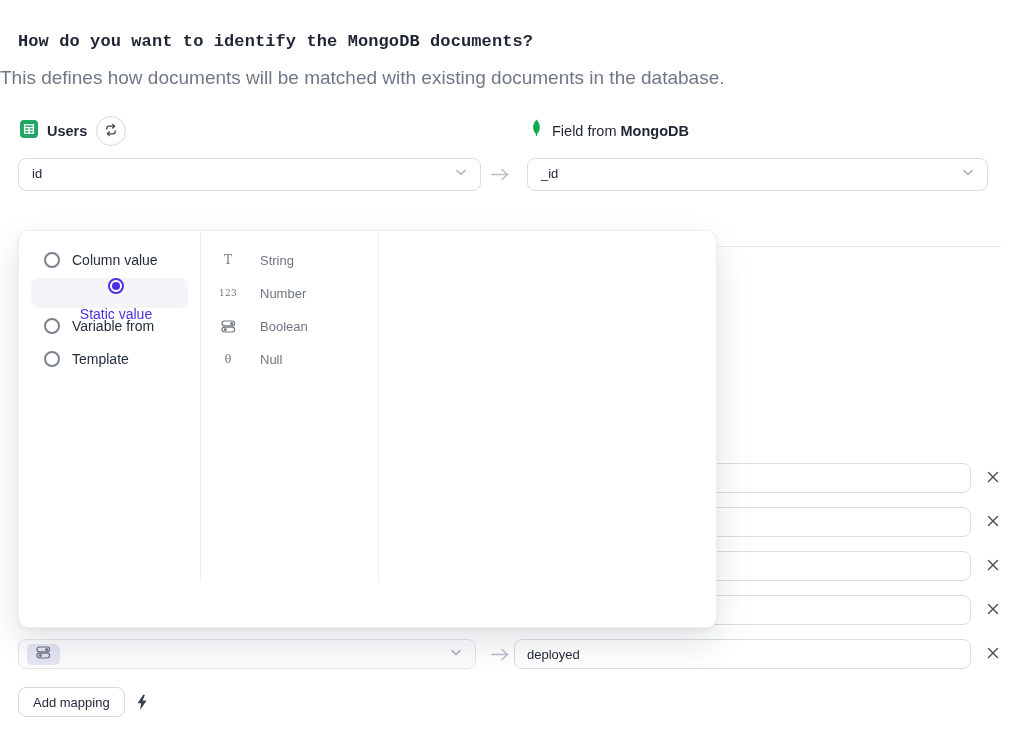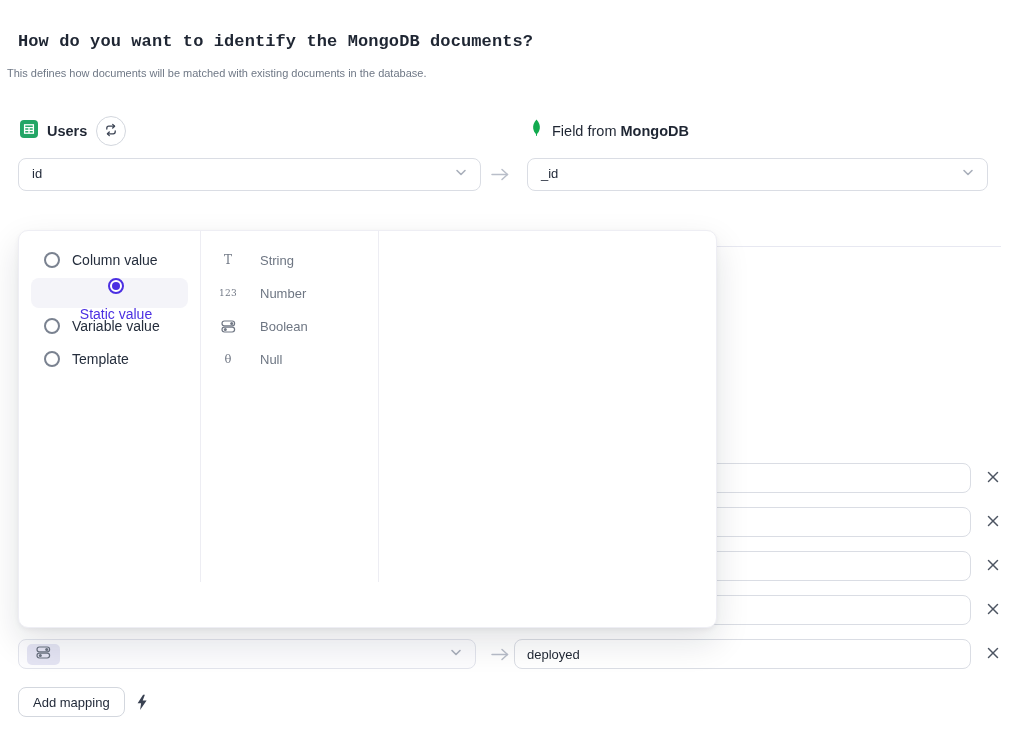--- a/index.html
+++ b/index.html
@@ -1,21 +1,21 @@
 <!DOCTYPE html>
 <html><head>
 <meta charset="utf-8">
 <style>
   * { margin:0; padding:0; box-sizing:border-box; }
   html,body { width:1029px; height:737px; background:#fff; font-family:"Liberation Sans", sans-serif; position:relative; overflow:hidden; }
   .abs { position:absolute; }
 
   
   .page-title { left:18px; top:32px; font-size:17px; font-weight:700; color:#1f2633; letter-spacing:.1px;font-family:Liberation Mono, monospace; }
-  .page-subtitle { left:7px; top:67px; font-size:11px; color:#6f7886; }
+  .page-subtitle { left:0; top:67px; font-size:19px; color:#6f7886; }
 
   
   .col-head { top:116px; height:30px; display:flex; align-items:center; gap:9px; }
   .col-head.src { left:20px; }
   .col-head.tgt { left:530px; }
   .src-name { font-size:14.5px; font-weight:700; color:#1f2633; }
   .tgt-name { font-size:14.5px; color:#1f2633; }
   .tgt-name b { font-weight:700; }
   .swap-btn { width:30px; height:30px; border:1px solid #d3d7de; border-radius:50%; background:#fff; display:flex; align-items:center; justify-content:center; cursor:pointer; }
 
@@ -206,21 +206,21 @@
       <div class="opt-row">
         <span class="radio"></span>
         <span class="opt-label">Column value</span>
       </div>
       <div class="opt-row selected">
         <span class="radio"></span>
         <span class="opt-label">Static value</span>
       </div>
       <div class="opt-row">
         <span class="radio"></span>
-        <span class="opt-label">Variable value</span>
+        <span class="opt-label">Variable from</span>
       </div>
       <div class="opt-row">
         <span class="radio"></span>
         <span class="opt-label">Template</span>
       </div>
     </div>
     <div class="modal-col2">
       <div class="type-row">
         <span class="type-icon glyph-serif">T</span>
         <span class="type-label">String</span>

